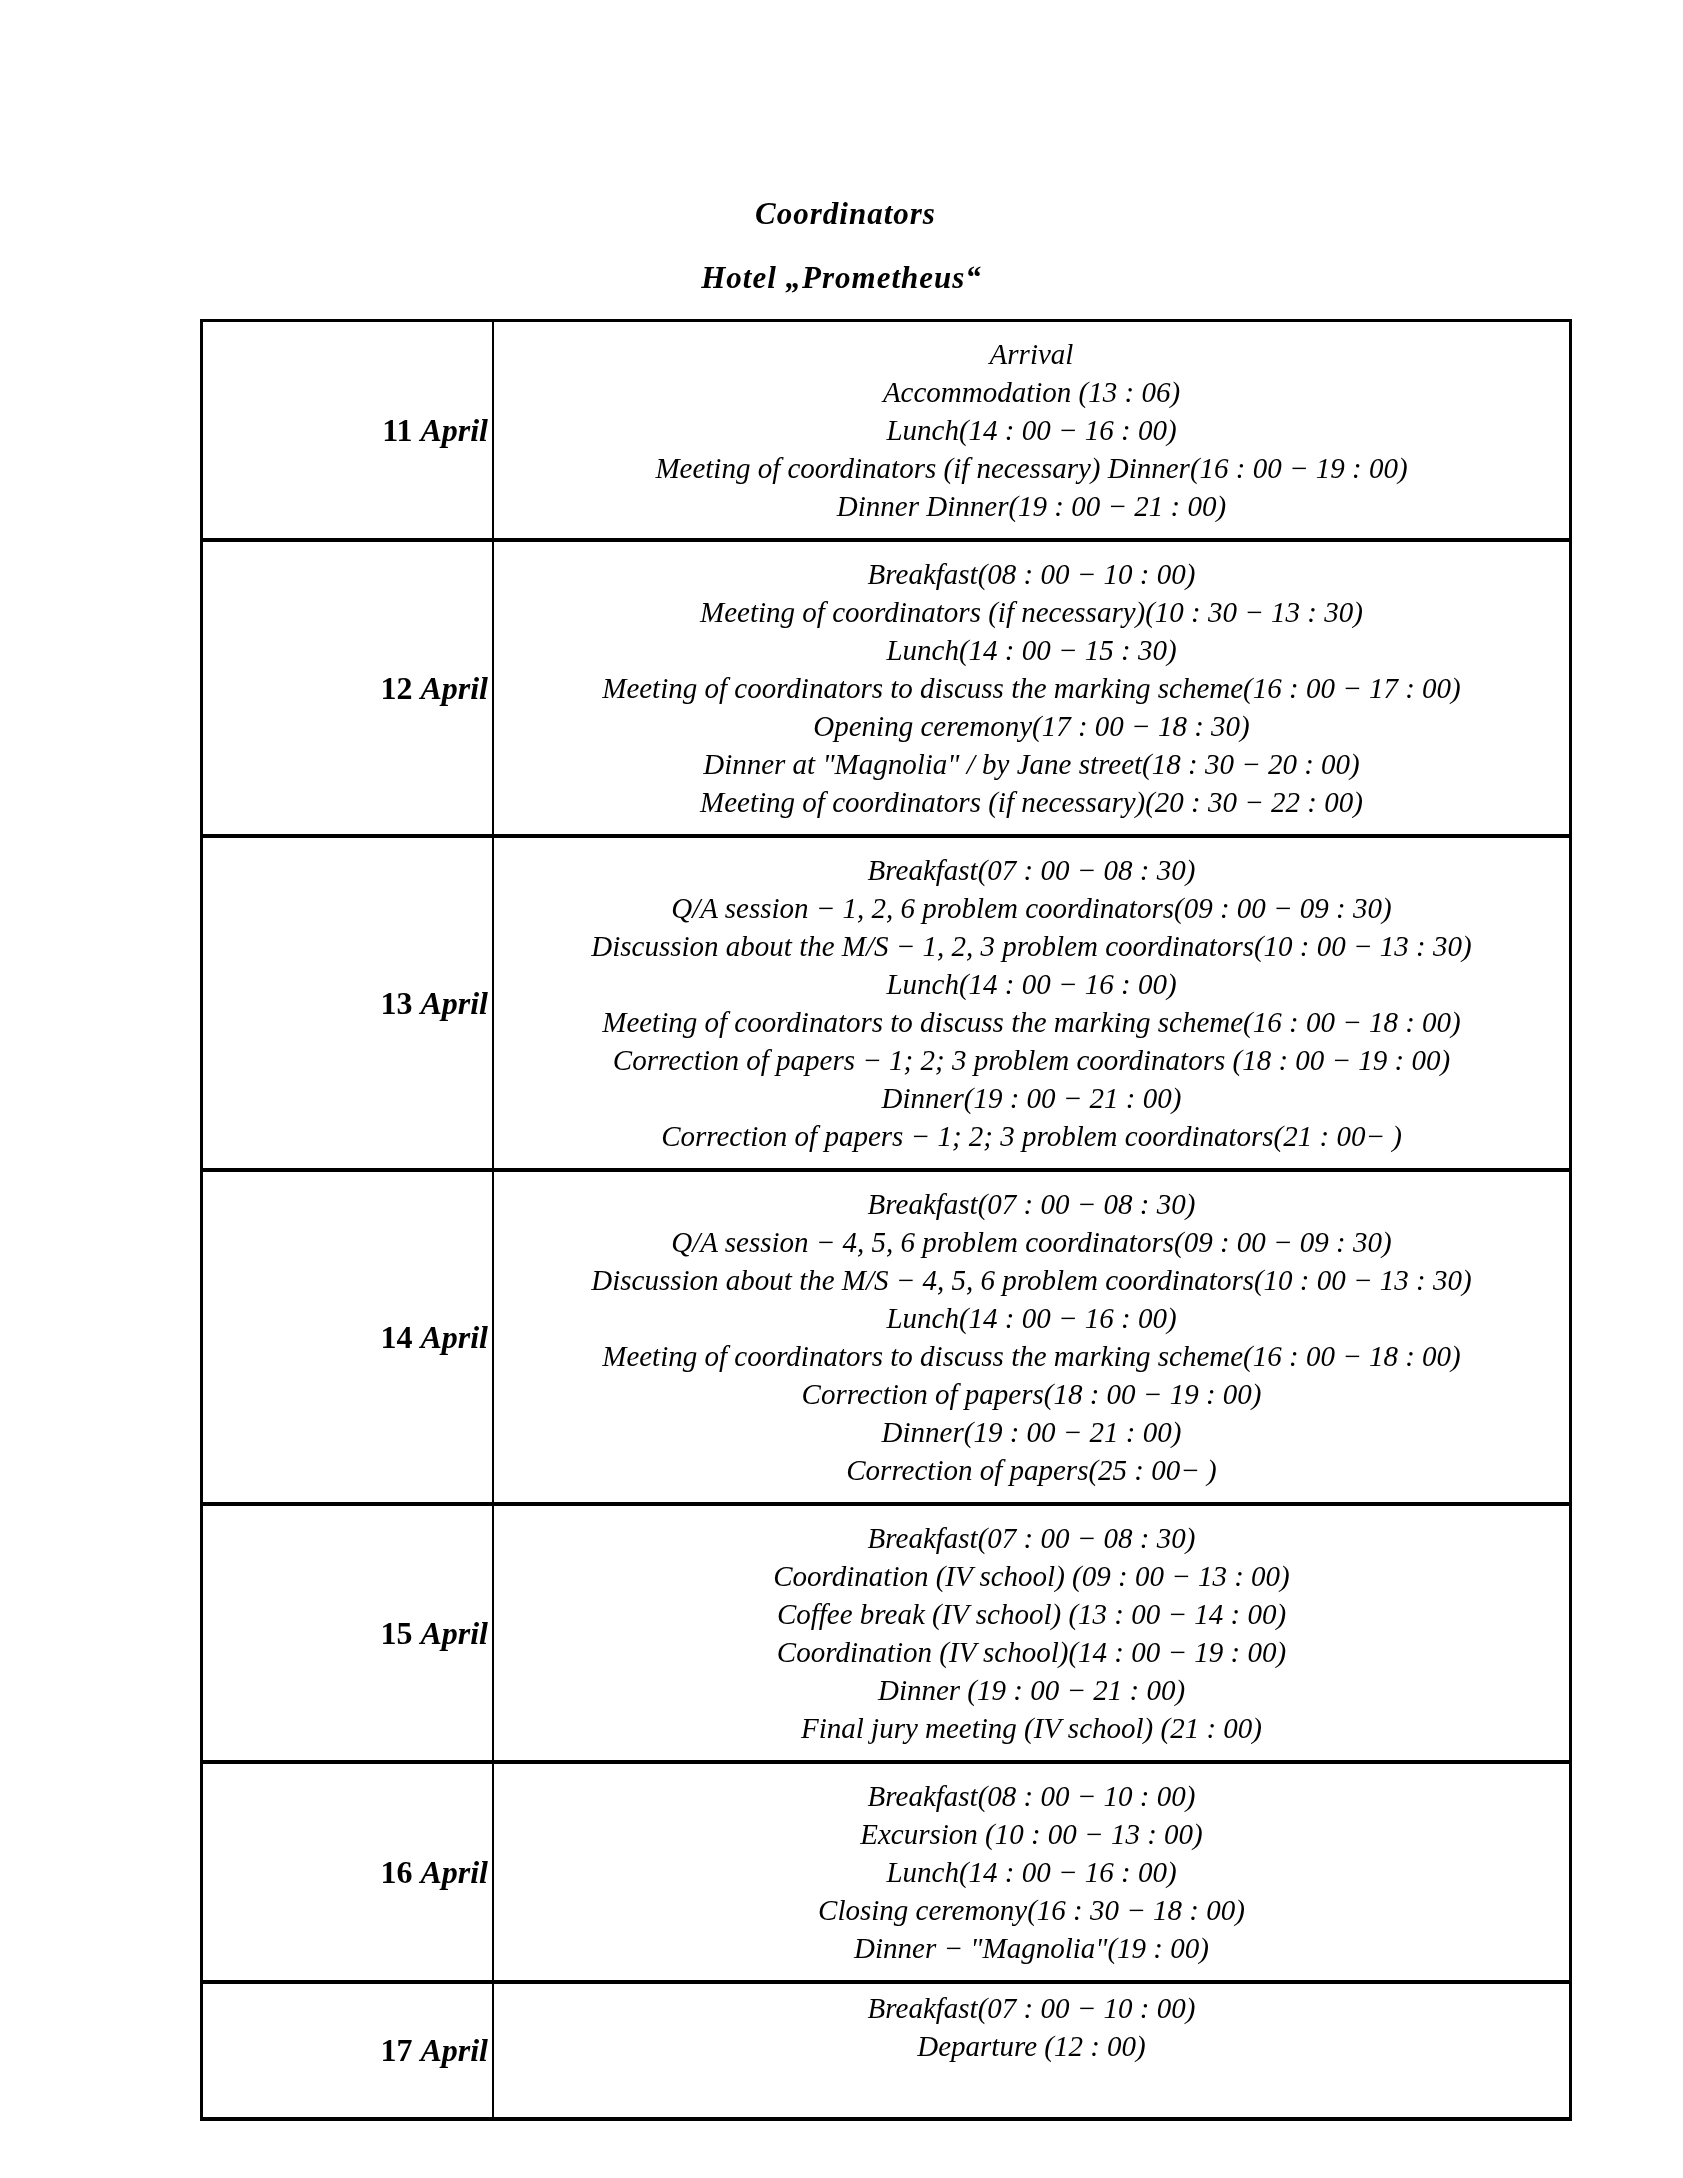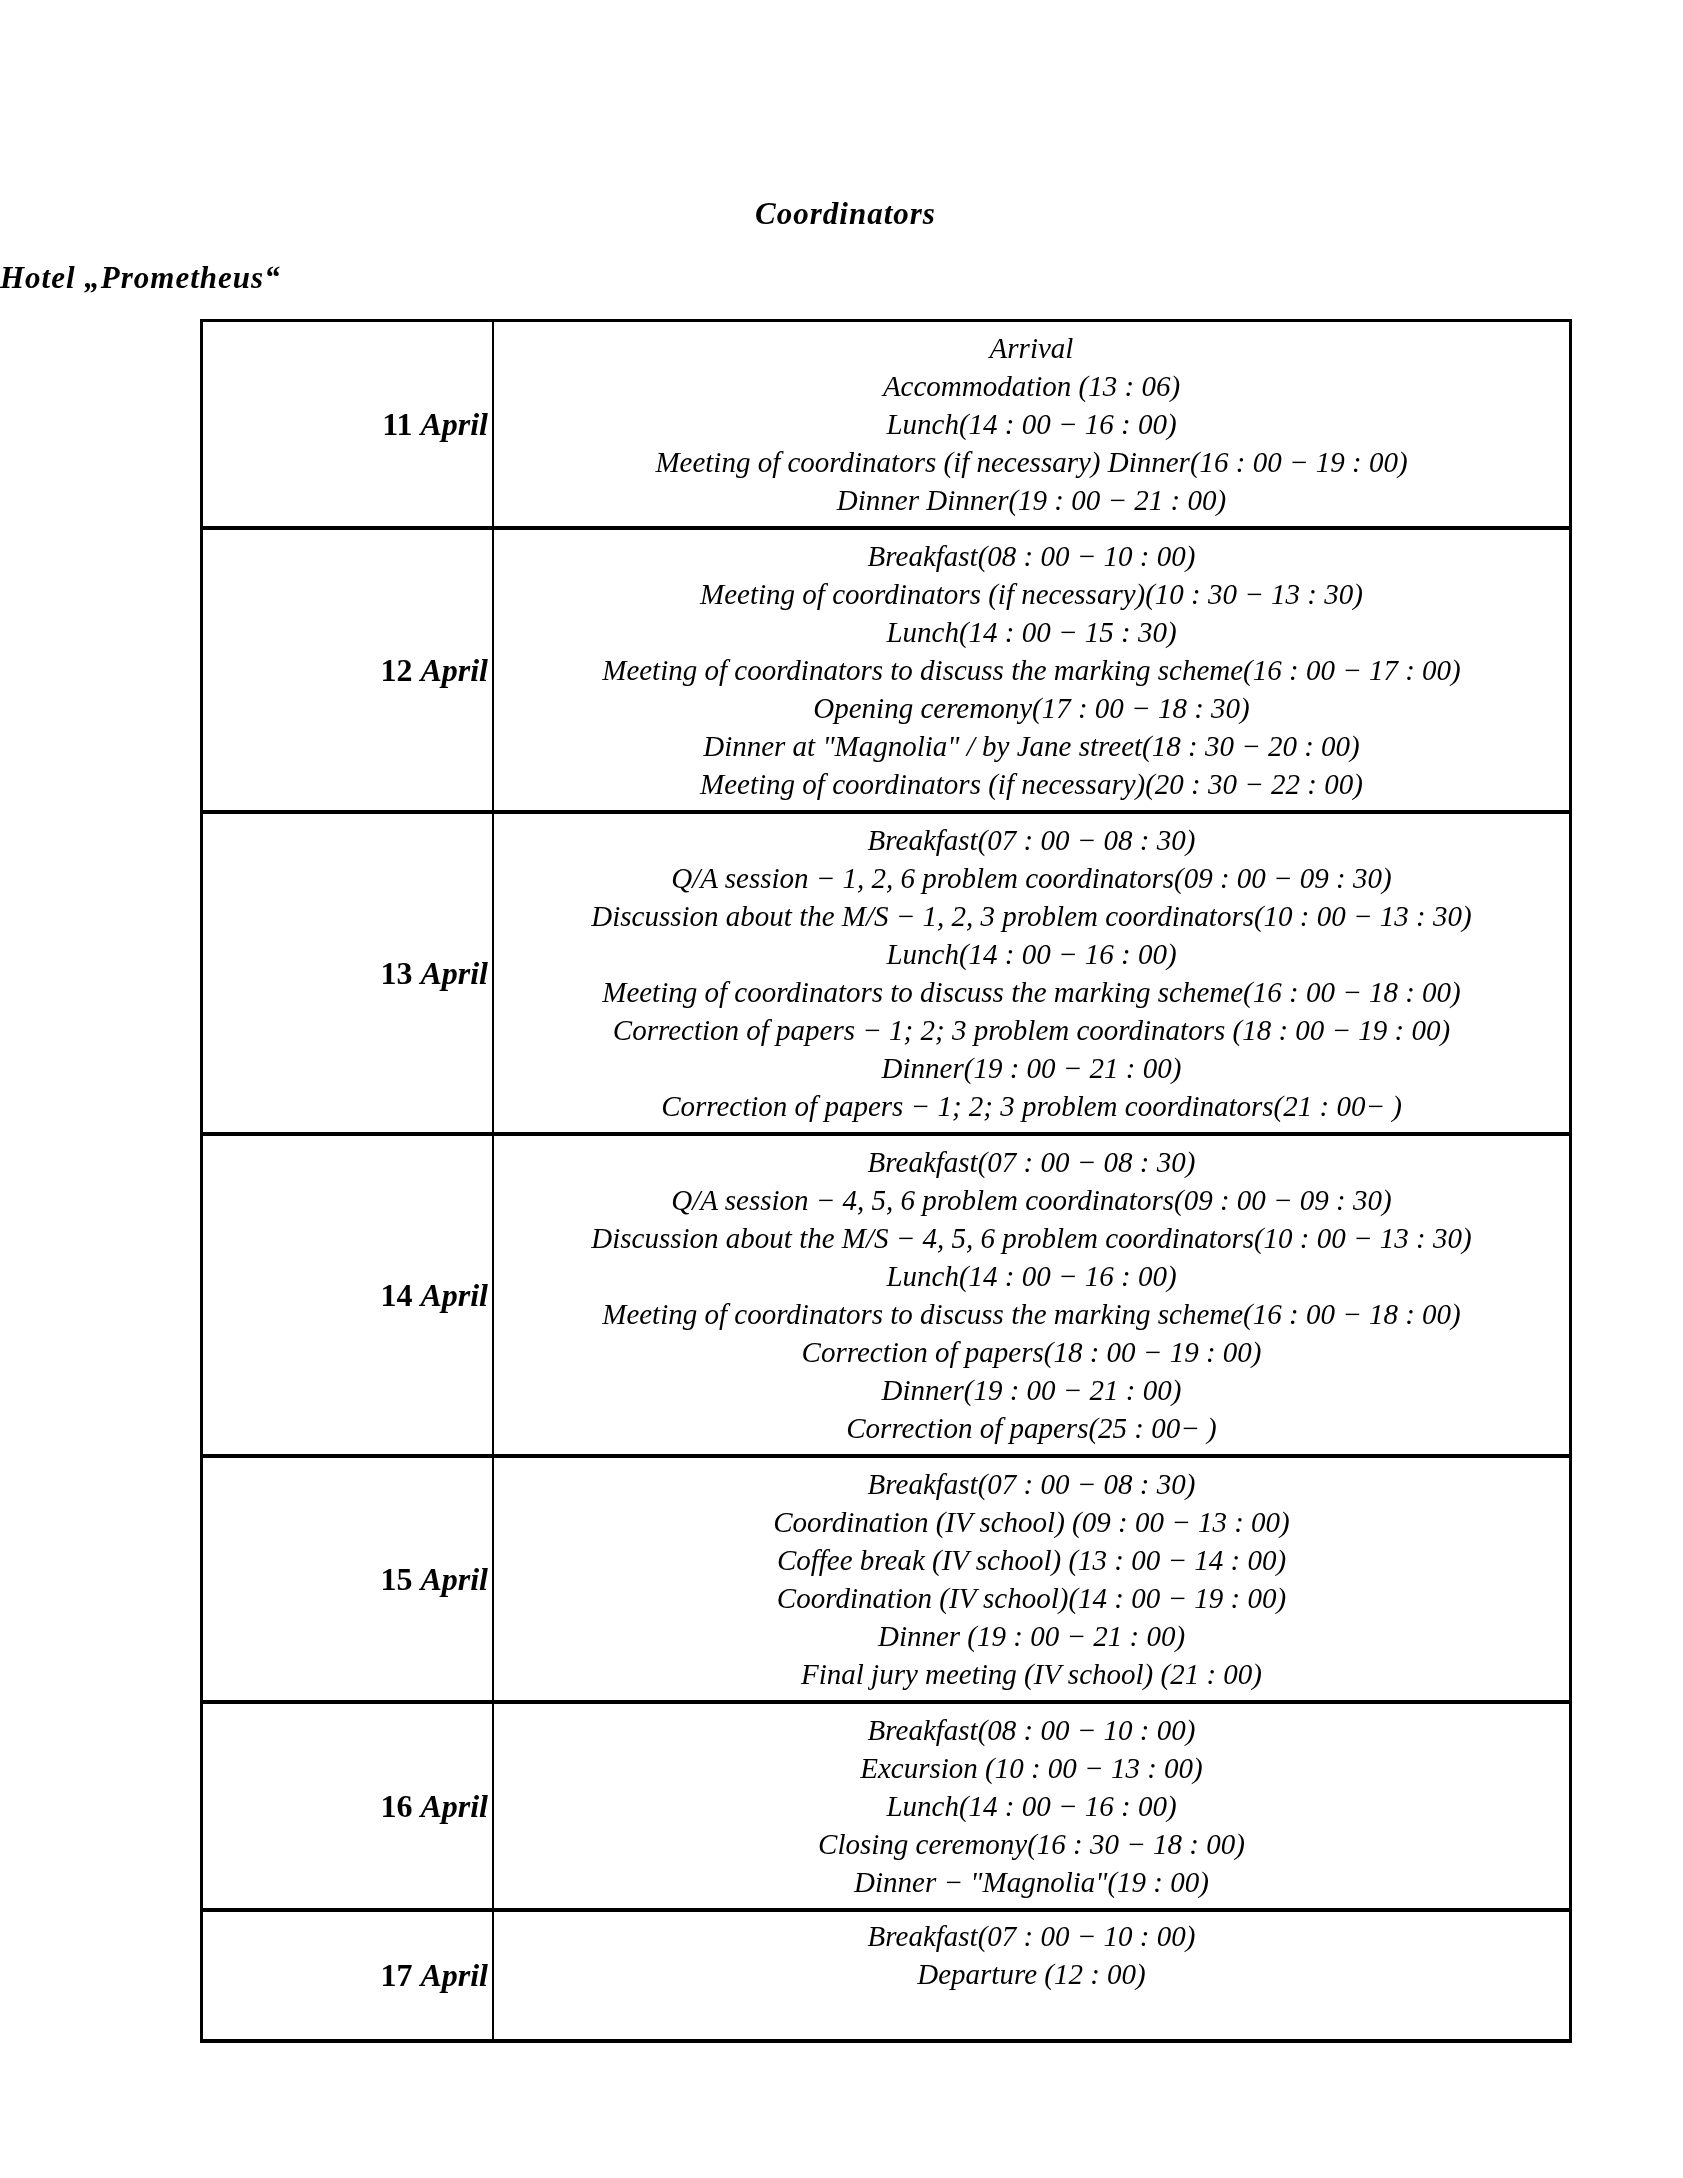--- a/index.html
+++ b/index.html
@@ -25,20 +25,21 @@
     font-size: 31px;
     font-weight: bold;
     font-style: italic;
     letter-spacing: 1px;
   }
   .doc-subtitle {
     position: absolute;
     top: 260px;
     left: 0;
     width: 1683px;
+    text-align: center;
     font-size: 31px;
     font-weight: bold;
     font-style: italic;
     letter-spacing: 1px;
   }
   table.schedule {
     position: absolute;
     top: 319px;
     left: 200px;
     width: 1372px;
@@ -62,21 +63,21 @@
     font-weight: bold;
     padding: 2px 4px;
   }
   .date-num { font-style: normal; }
   .date-month { font-style: italic; }
   td.events-cell {
     text-align: center;
     vertical-align: middle;
     font-style: italic;
     font-size: 29px;
-    padding: 7px 10px;
+    padding: 13px 10px;
   }
   .event-line {
     line-height: 38px;
     white-space: nowrap;
   }
   tr.last-row td {
     height: 115px;
   }
   tr.last-row td.events-cell {
     vertical-align: top;

